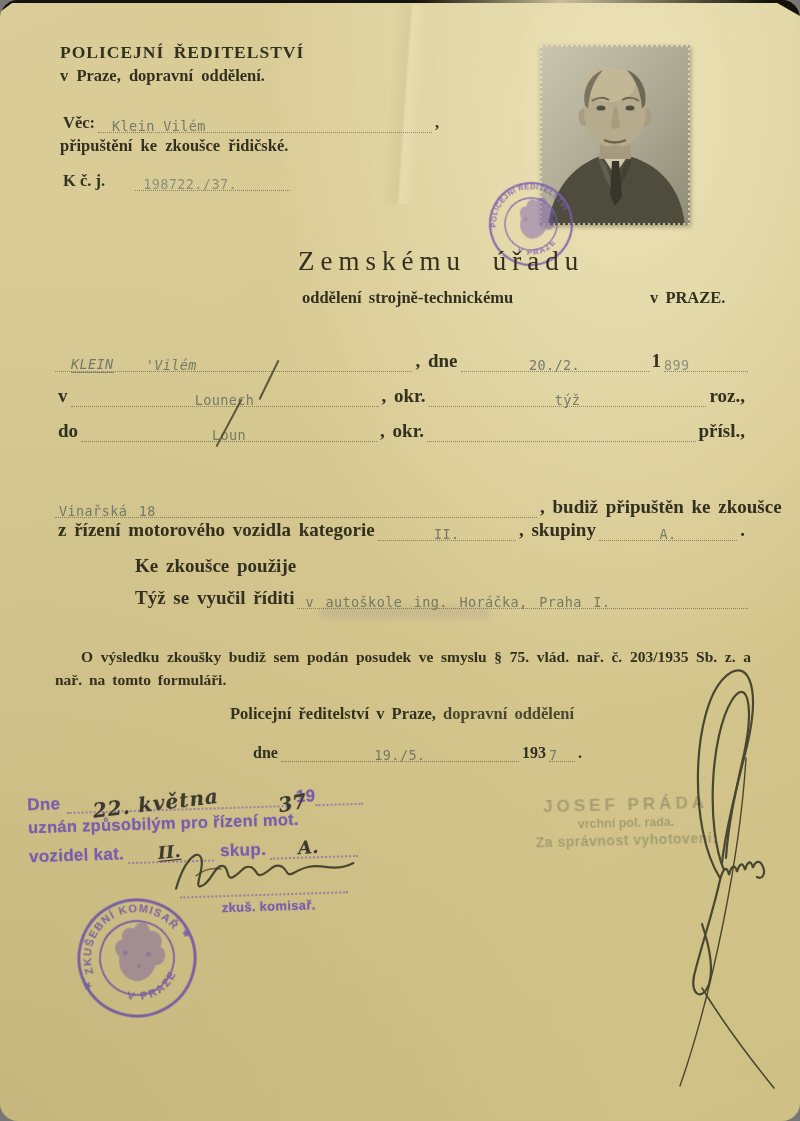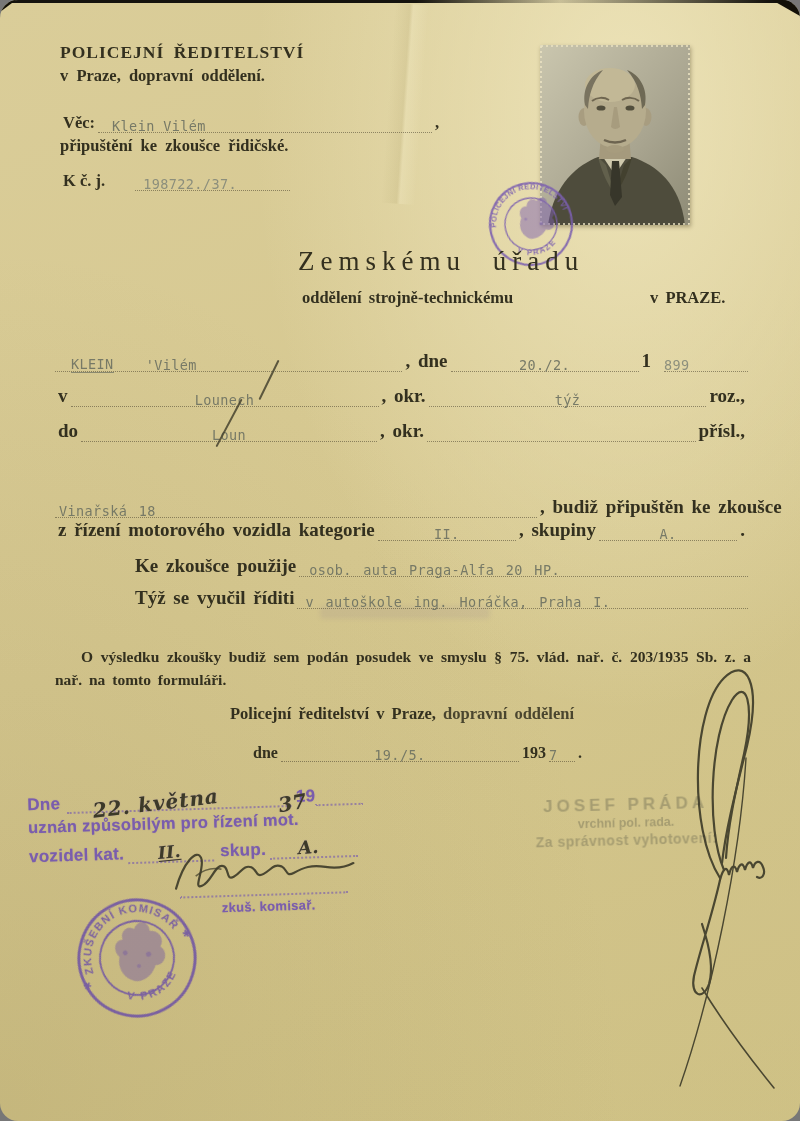--- a/index.html
+++ b/index.html
@@ -158,30 +158,30 @@
     <path d="M43,62 C37,56 38,47 42,42 C40,35 45,30 50,32 C51,26 58,24 61,29 C66,24 73,28 70,35 C76,37 78,45 72,49 C76,55 70,63 63,59 C58,65 47,67 43,62 Z" fill="#7b5fb0" opacity=".55"></path>
     <circle cx="46" cy="44" r="1.6" fill="#7b5fb0" opacity=".5"></circle>
     <circle cx="60" cy="52" r="1.8" fill="#7b5fb0" opacity=".5"></circle>
   </svg>
 
   <div class="printed static-line" style="left:298px;top:246px;font-size:27px;font-weight:normal;letter-spacing:6px;word-spacing:14px;">Zemskému úřadu</div>
   <div class="printed static-line" style="left:302px;top:288px;font-size:16.5px;">oddělení strojně-technickému</div>
   <div class="printed static-line" style="left:650px;top:288px;font-size:16.5px;">v PRAZE.</div>
 
   <div class="frow" style="top:348px;">
-    <span class="fill left" style="padding-left:16px;">
+    <span class="fill left" style="padding-left:16px;font-style:italic;">
       <span class="typed u-solid">KLEIN</span>
       <span class="typed" style="margin-left:32px;">'Vilém</span>
     </span>
     <span class="printed lbl">, dne</span>
     <span class="fill" style="flex:0 0 188px;">
       <span class="typed">20./2.</span>
     </span>
     <span class="printed lbl">1</span>
-    <span class="fill left" style="flex:0 0 84px;margin-left:10px;">
+    <span class="fill left" style="flex:0 0 84px;">
       <span class="typed light">899</span>
     </span>
   </div>
 
   <div class="frow" style="top:383px;">
     <span class="printed lbl">v</span>
     <span class="fill" style="flex:0 0 308px;">
       <span class="typed">Lounech</span>
     </span>
     <span class="printed lbl">, okr.</span>
@@ -216,23 +216,20 @@
     </span>
     <span class="printed lbl">, skupiny</span>
     <span class="fill">
       <span class="typed">A.</span>
     </span>
     <span class="printed lbl">.</span>
   </div>
 
   <div class="frow indent" style="top:553px;">
     <span class="printed lbl">Ke zkoušce použije</span>
-    <span class="fill left" style="padding-left:10px;">
-      <span class="typed">osob. auta Praga-Alfa 20 HP.</span>
-    </span>
   </div>
 
   <div class="frow indent" style="top:585px;">
     <span class="printed lbl">Týž se vyučil říditi</span>
     <span class="fill left" style="padding-left:8px;">
       <span class="typed">v autoškole ing. Horáčka, Praha I.</span>
     </span>
   </div>
 
 

